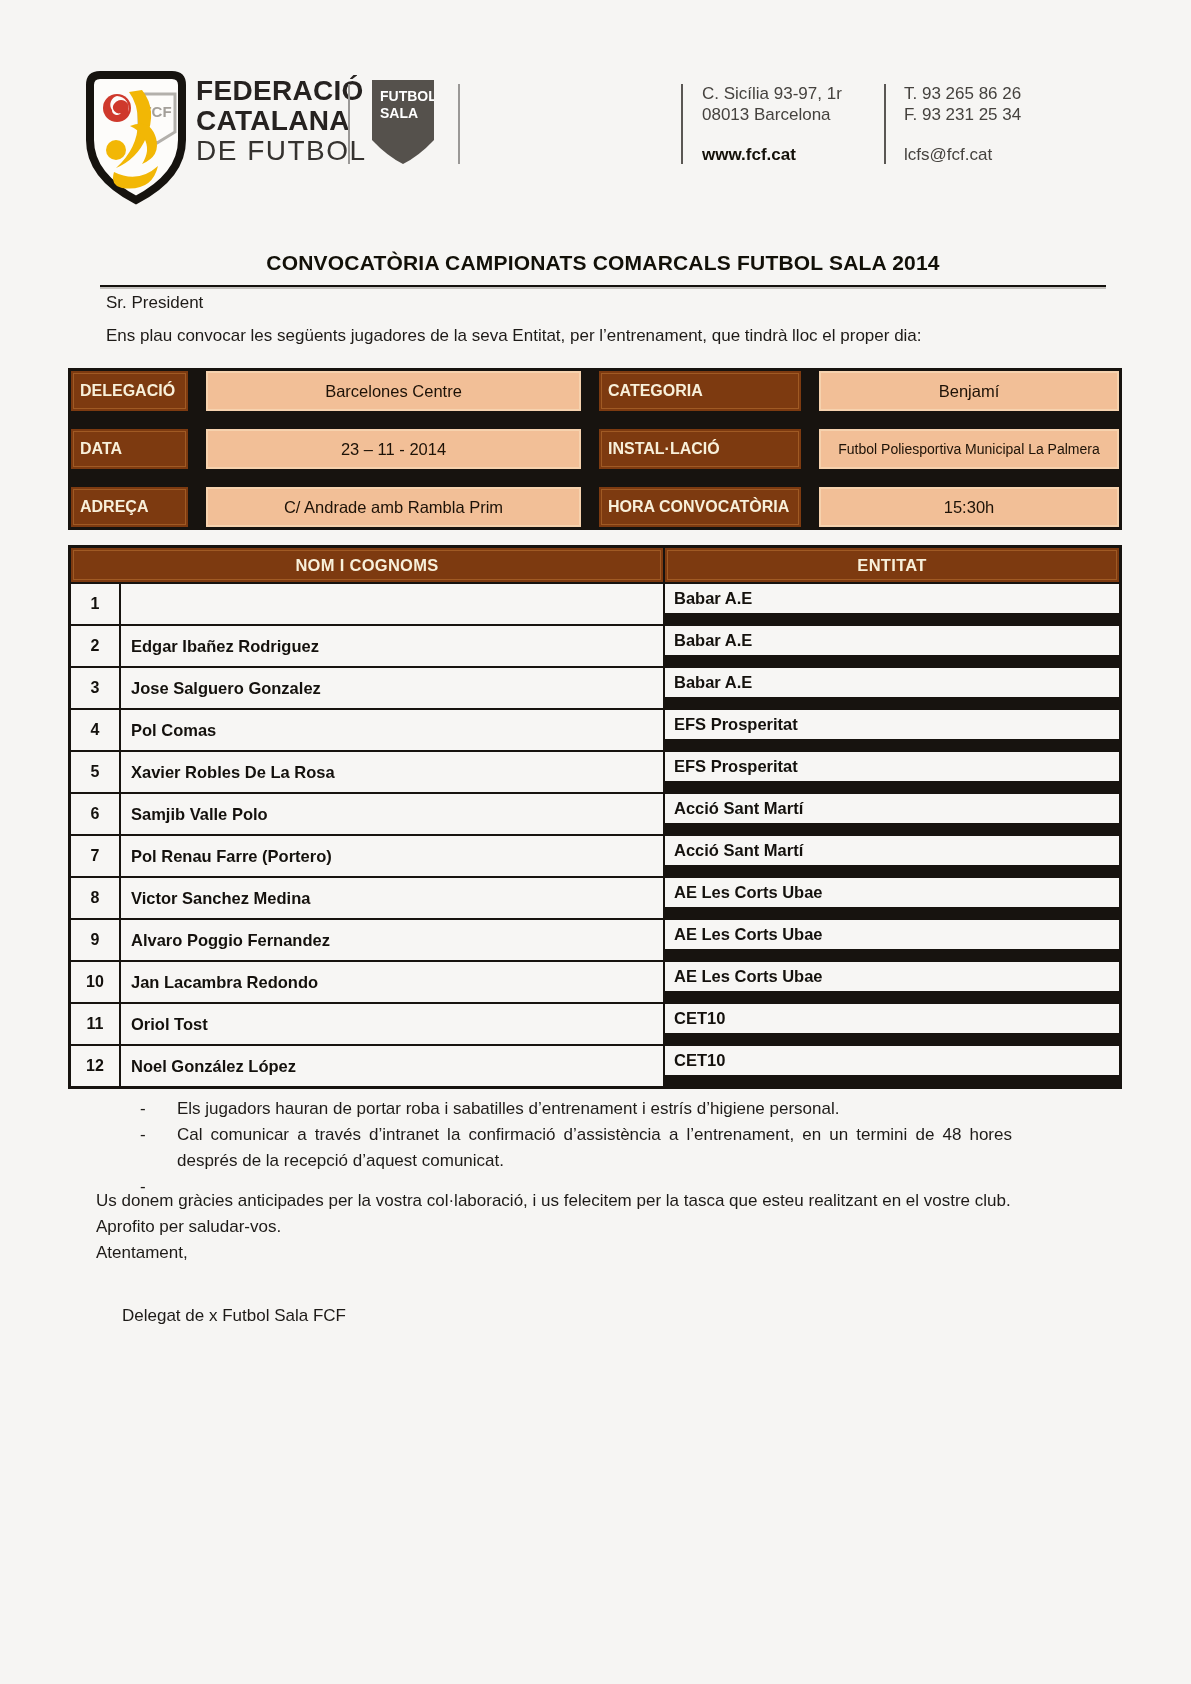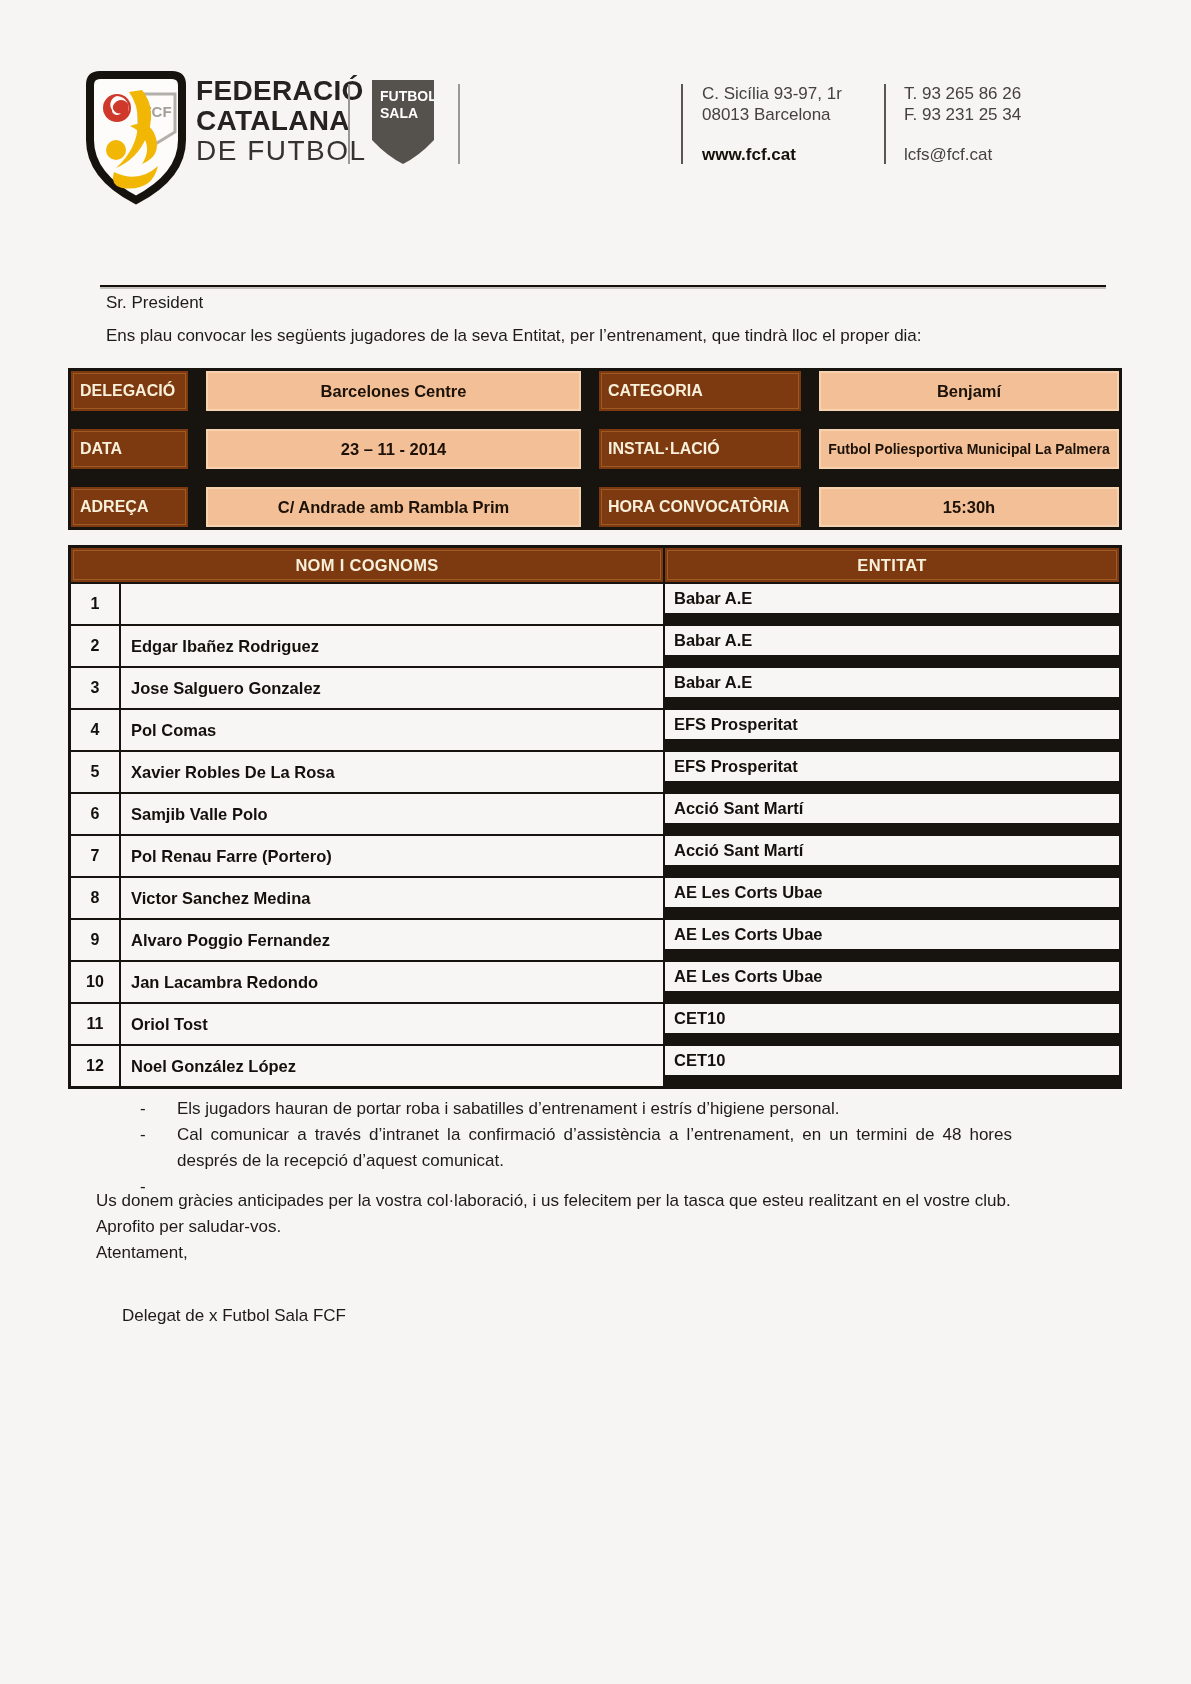--- a/index.html
+++ b/index.html
@@ -37,21 +37,21 @@
   .greeting { position:absolute; top:293px; left:106px; font-size:17px; }
   .intro    { position:absolute; top:326px; left:106px; width:1000px; font-size:17px; }
 
   
   .info-table { position:absolute; top:368px; left:68px; width:1054px;
                 display:grid; grid-template-columns:117px 375px 202px 1fr;
                 grid-auto-rows:40px; gap:18px; background:#17130f; border:3px solid #17130f; }
   .cell-label { background:#7d3a10; color:#f8f0da; font-weight:bold; font-size:16px;
                 display:flex; align-items:center; padding-left:9px;
                 box-shadow: inset 0 0 0 2px #7d3a10, inset 0 0 0 3px #a05a24; }
-  .cell-value { background:#f2bf97; color:#1d1207; font-weight:bold; font-size:16.5px;
+  .cell-value { background:#f2bf97; color:#1d1207; font-weight:normal; font-size:16.5px;
                 display:flex; align-items:center; justify-content:center;
                 box-shadow: inset 0 0 0 2px #f6d2ae; text-align:center; }
   .cell-value.small { font-size:14px; }
 
   
   .players-table { position:absolute; top:545px; left:68px; width:1054px;
                    display:grid; grid-template-columns:592px 1fr;
                    gap:2px; background:#17130f; border:3px solid #17130f; }
   .p-head { height:34px; background:#7d3a10; color:#f8f0da; font-weight:bold; font-size:16.5px;
             display:flex; align-items:center; justify-content:center;
@@ -117,20 +117,21 @@
       <div class="strong-line">www.fcf.cat</div>
     </div>
 
     <div class="contact contact-2">
       <div>T. 93 265 86 26</div>
       <div>F. 93 231 25 34</div>
       <div class="plain-line">lcfs@fcf.cat</div>
     </div>
   </div>
 
+  <div class="doc-title">CONVOCATÒRIA CAMPIONATS COMARCALS FUTBOL SALA 2014</div>
   <div class="title-rule"></div>
   <div class="greeting">Sr. President</div>
   <div class="intro">Ens plau convocar les següents jugadores de la seva Entitat, per l’entrenament, que tindrà lloc el proper dia:</div>
 
   <div class="info-table">
     <div class="cell-label">DELEGACIÓ</div>
     <div class="cell-value">Barcelones Centre</div>
     <div class="cell-label">CATEGORIA</div>
     <div class="cell-value">Benjamí</div>
 

